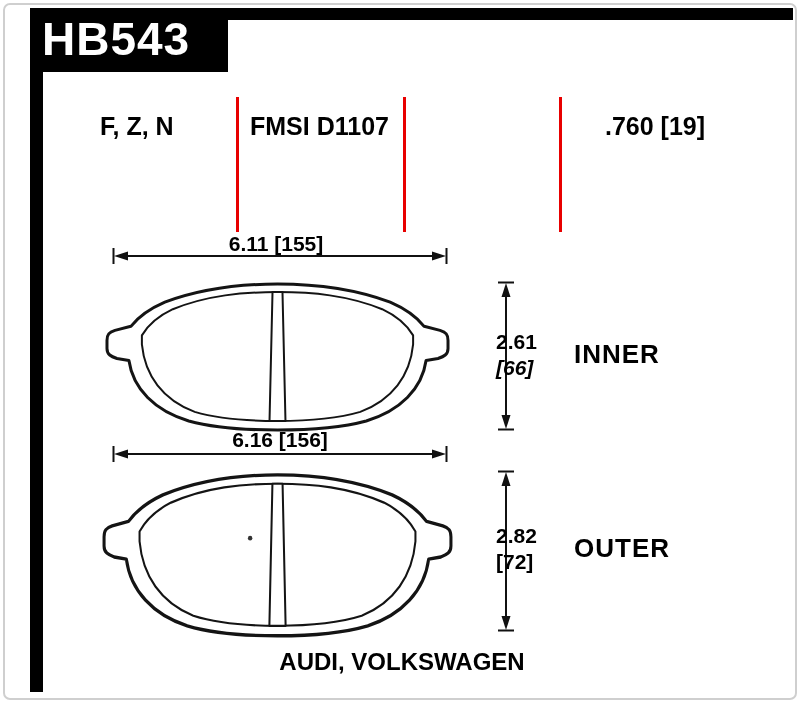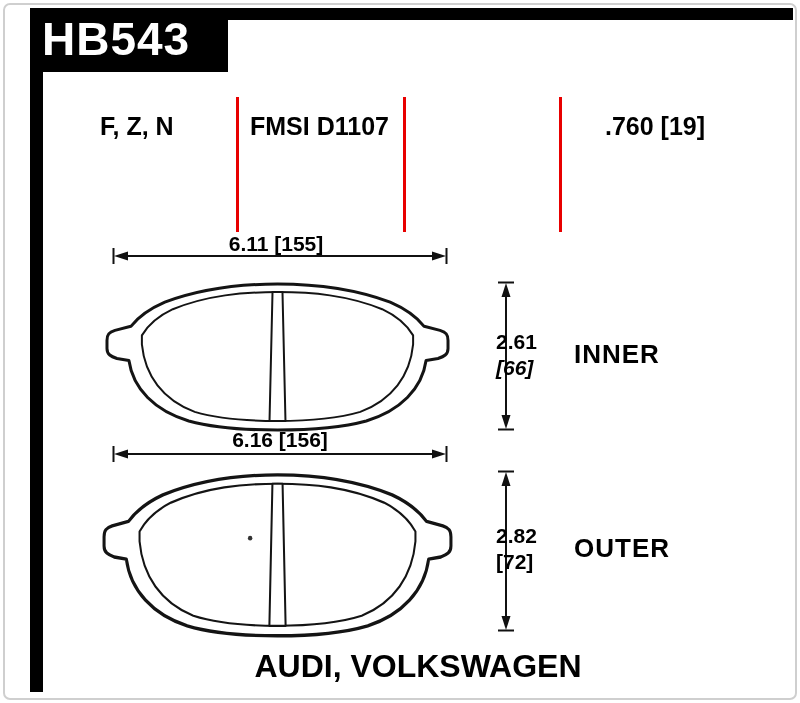--- a/index.html
+++ b/index.html
@@ -33,21 +33,21 @@
   .v-arrow-1{top:281px;height:150px;}
   .v-arrow-2{top:470px;height:162px;}
   .pad-svg{position:absolute;}
   .pad-svg-1{left:103px;top:276px;width:349px;height:156px;}
   .pad-svg-2{left:100px;top:466px;width:355px;height:172px;}
   .hdim{position:absolute;left:496px;font-size:21px;white-space:nowrap;}
   .hdim-1a{top:330px;} .hdim-1b{top:356px;font-style:italic;}
   .hdim-2a{top:524px;} .hdim-2b{top:550px;}
   .pad-label{position:absolute;left:574px;font-size:26px;letter-spacing:1px;white-space:nowrap;}
   .pad-label-1{top:339px;} .pad-label-2{top:533px;}
-  .footer{position:absolute;left:168px;width:500px;top:648px;font-size:32px;text-align:center;white-space:nowrap;}
+  .footer{position:absolute;left:152px;width:500px;top:648px;font-size:24px;text-align:center;white-space:nowrap;}
   .pad-outline{fill:#fff;stroke:#141414;stroke-width:3;stroke-linejoin:round;}
   .pad-friction{fill:none;stroke:#141414;stroke-width:2;stroke-linejoin:round;}
   .pad-slot{fill:#fff;stroke:#141414;stroke-width:2;stroke-linejoin:round;}
   .arrow-stroke{stroke:#111;stroke-width:2;}
   .arrow-fill{fill:#111;stroke:none;}
 </style>
 </head>
 <body>
 
 <div class="page">

